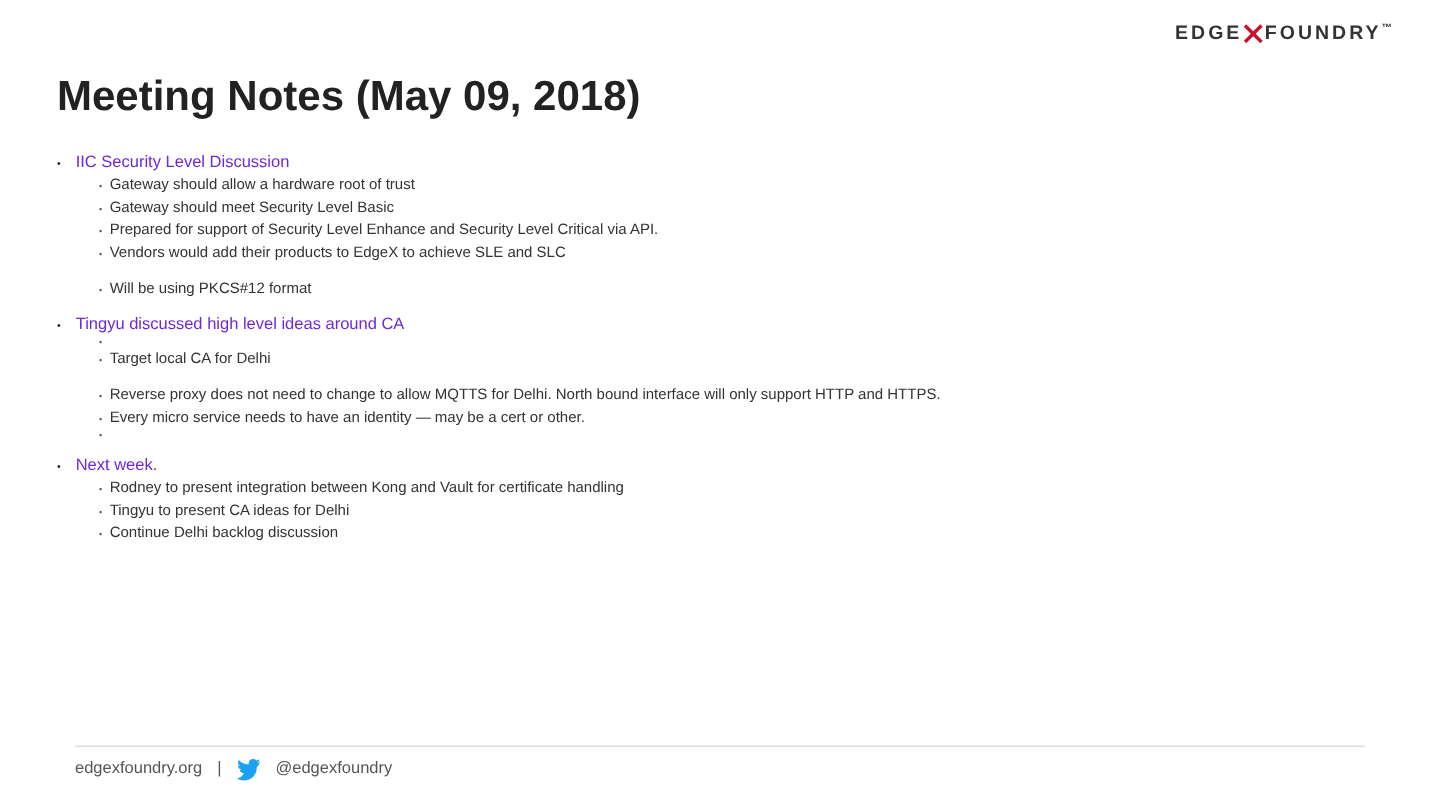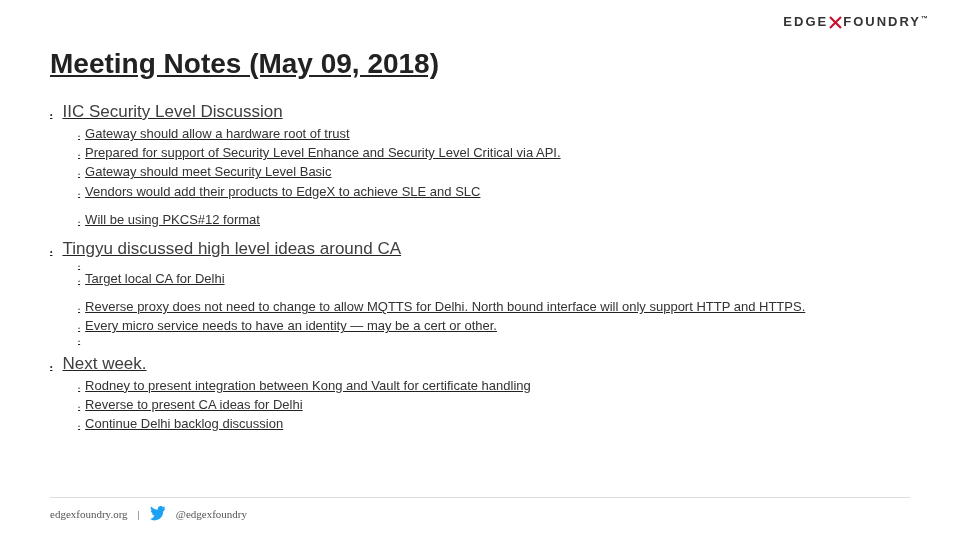--- a/index.html
+++ b/index.html
@@ -23,22 +23,21 @@
     }
     .logo-text {
       font-size: 13px;
       font-weight: bold;
       letter-spacing: 2px;
       color: #333;
     }
 
     
     .main-content {
-      padding: 48px 50px 20px 50px;
-      text-decoration: underline;
+      padding: 48px 50px 20px 38px;
     }
 
     .page-title {
       font-size: 28px;
       font-weight: bold;
       color: #222;
       margin-bottom: 22px;
     }
 
     .section {
@@ -53,22 +52,22 @@
     }
 
     .bullet-main {
       font-size: 7px;
       color: #222;
       margin-right: 4px;
       flex-shrink: 0;
     }
 
     .section-title {
-      font-size: 17px;
-      color: #404040;
+      font-size: 11px;
+      color: #6d28d9;
     }
 
     .sub-items {
       margin-left: 28px;
       margin-bottom: 2px;
     }
 
     .sub-item {
       display: flex;
       align-items: baseline;
@@ -77,37 +76,36 @@
     }
 
     .bullet-sub {
       font-size: 6px;
       color: #555;
       flex-shrink: 0;
       margin-top: 1px;
     }
 
     .sub-text {
-      font-size: 13px;
+      font-size: 10px;
       color: #333;
       line-height: 1.4;
     }
 
     
     .footer {
       position: absolute;
       bottom: 18px;
       left: 50px;
       right: 50px;
       display: flex;
-      align-items: center;
+      align-items: flex-start;
       gap: 10px;
       border-top: 1px solid #ddd;
       padding-top: 8px;
-      font-family: Liberation Serif, serif;
     }
 
     .footer-url {
       font-size: 11px;
       color: #555;
     }
 
     .footer-divider {
       font-size: 11px;
       color: #555;
@@ -147,25 +145,25 @@
           <span class="bullet-main">•</span>
           <span class="section-title">IIC Security Level Discussion</span>
         </div>
         <div class="sub-items">
           <div class="sub-item">
             <span class="bullet-sub">•</span>
             <span class="sub-text">Gateway should allow a hardware root of trust</span>
           </div>
           <div class="sub-item">
             <span class="bullet-sub">•</span>
+            <span class="sub-text">Gateway should meet Security Level Basic</span>
+          </div>
+          <div class="sub-item">
+            <span class="bullet-sub">•</span>
             <span class="sub-text">Prepared for support of Security Level Enhance and Security Level Critical via API.</span>
-          </div>
-          <div class="sub-item">
-            <span class="bullet-sub">•</span>
-            <span class="sub-text">Gateway should meet Security Level Basic</span>
           </div>
           <div class="sub-item">
             <span class="bullet-sub">•</span>
             <span class="sub-text">Vendors would add their products to EdgeX to achieve SLE and SLC</span>
           </div>
         </div>
       </div>
       <div class="section">
         <div class="sub-items">
           <div class="sub-item">
@@ -209,21 +207,21 @@
           <span class="bullet-main">•</span>
           <span class="section-title">Next week.</span>
         </div>
         <div class="sub-items">
           <div class="sub-item">
             <span class="bullet-sub">•</span>
             <span class="sub-text">Rodney to present integration between Kong and Vault for certificate handling</span>
           </div>
           <div class="sub-item">
             <span class="bullet-sub">•</span>
-            <span class="sub-text">Reverse to present CA ideas for Delhi</span>
+            <span class="sub-text">Tingyu to present CA ideas for Delhi</span>
           </div>
           <div class="sub-item">
             <span class="bullet-sub">•</span>
             <span class="sub-text">Continue Delhi backlog discussion</span>
           </div>
         </div>
       </div>
     </div>
 </div>
 

